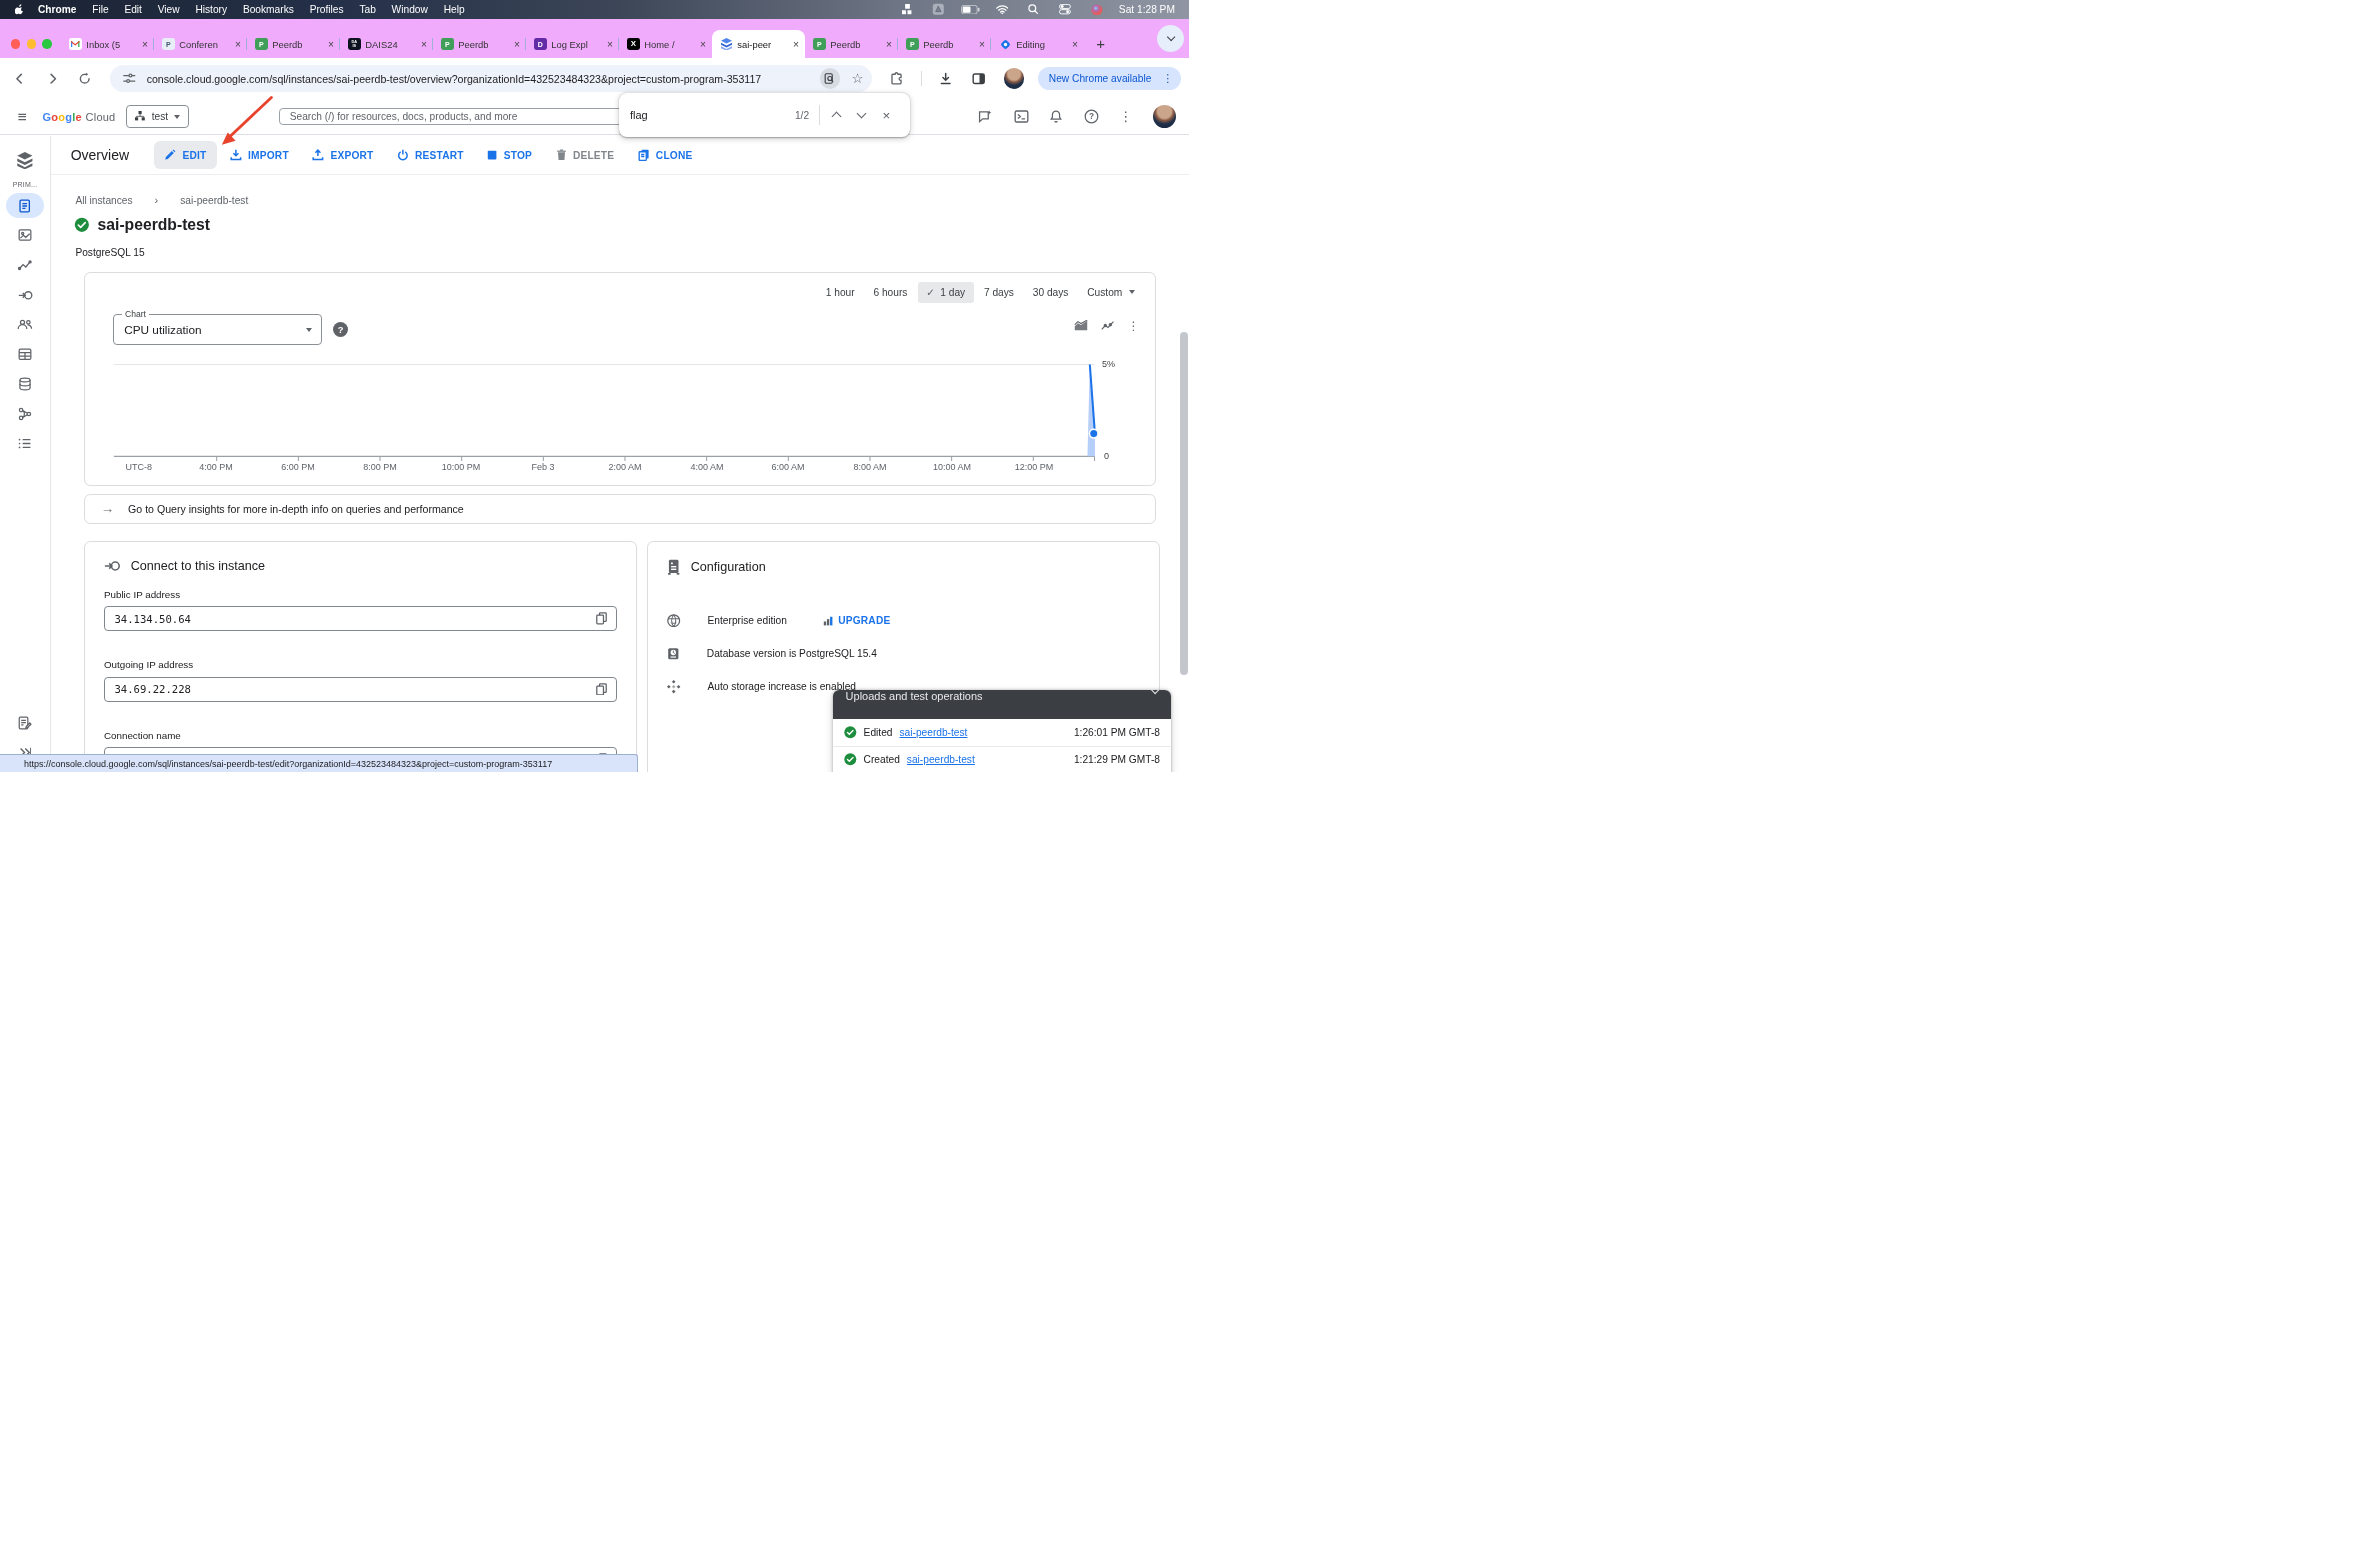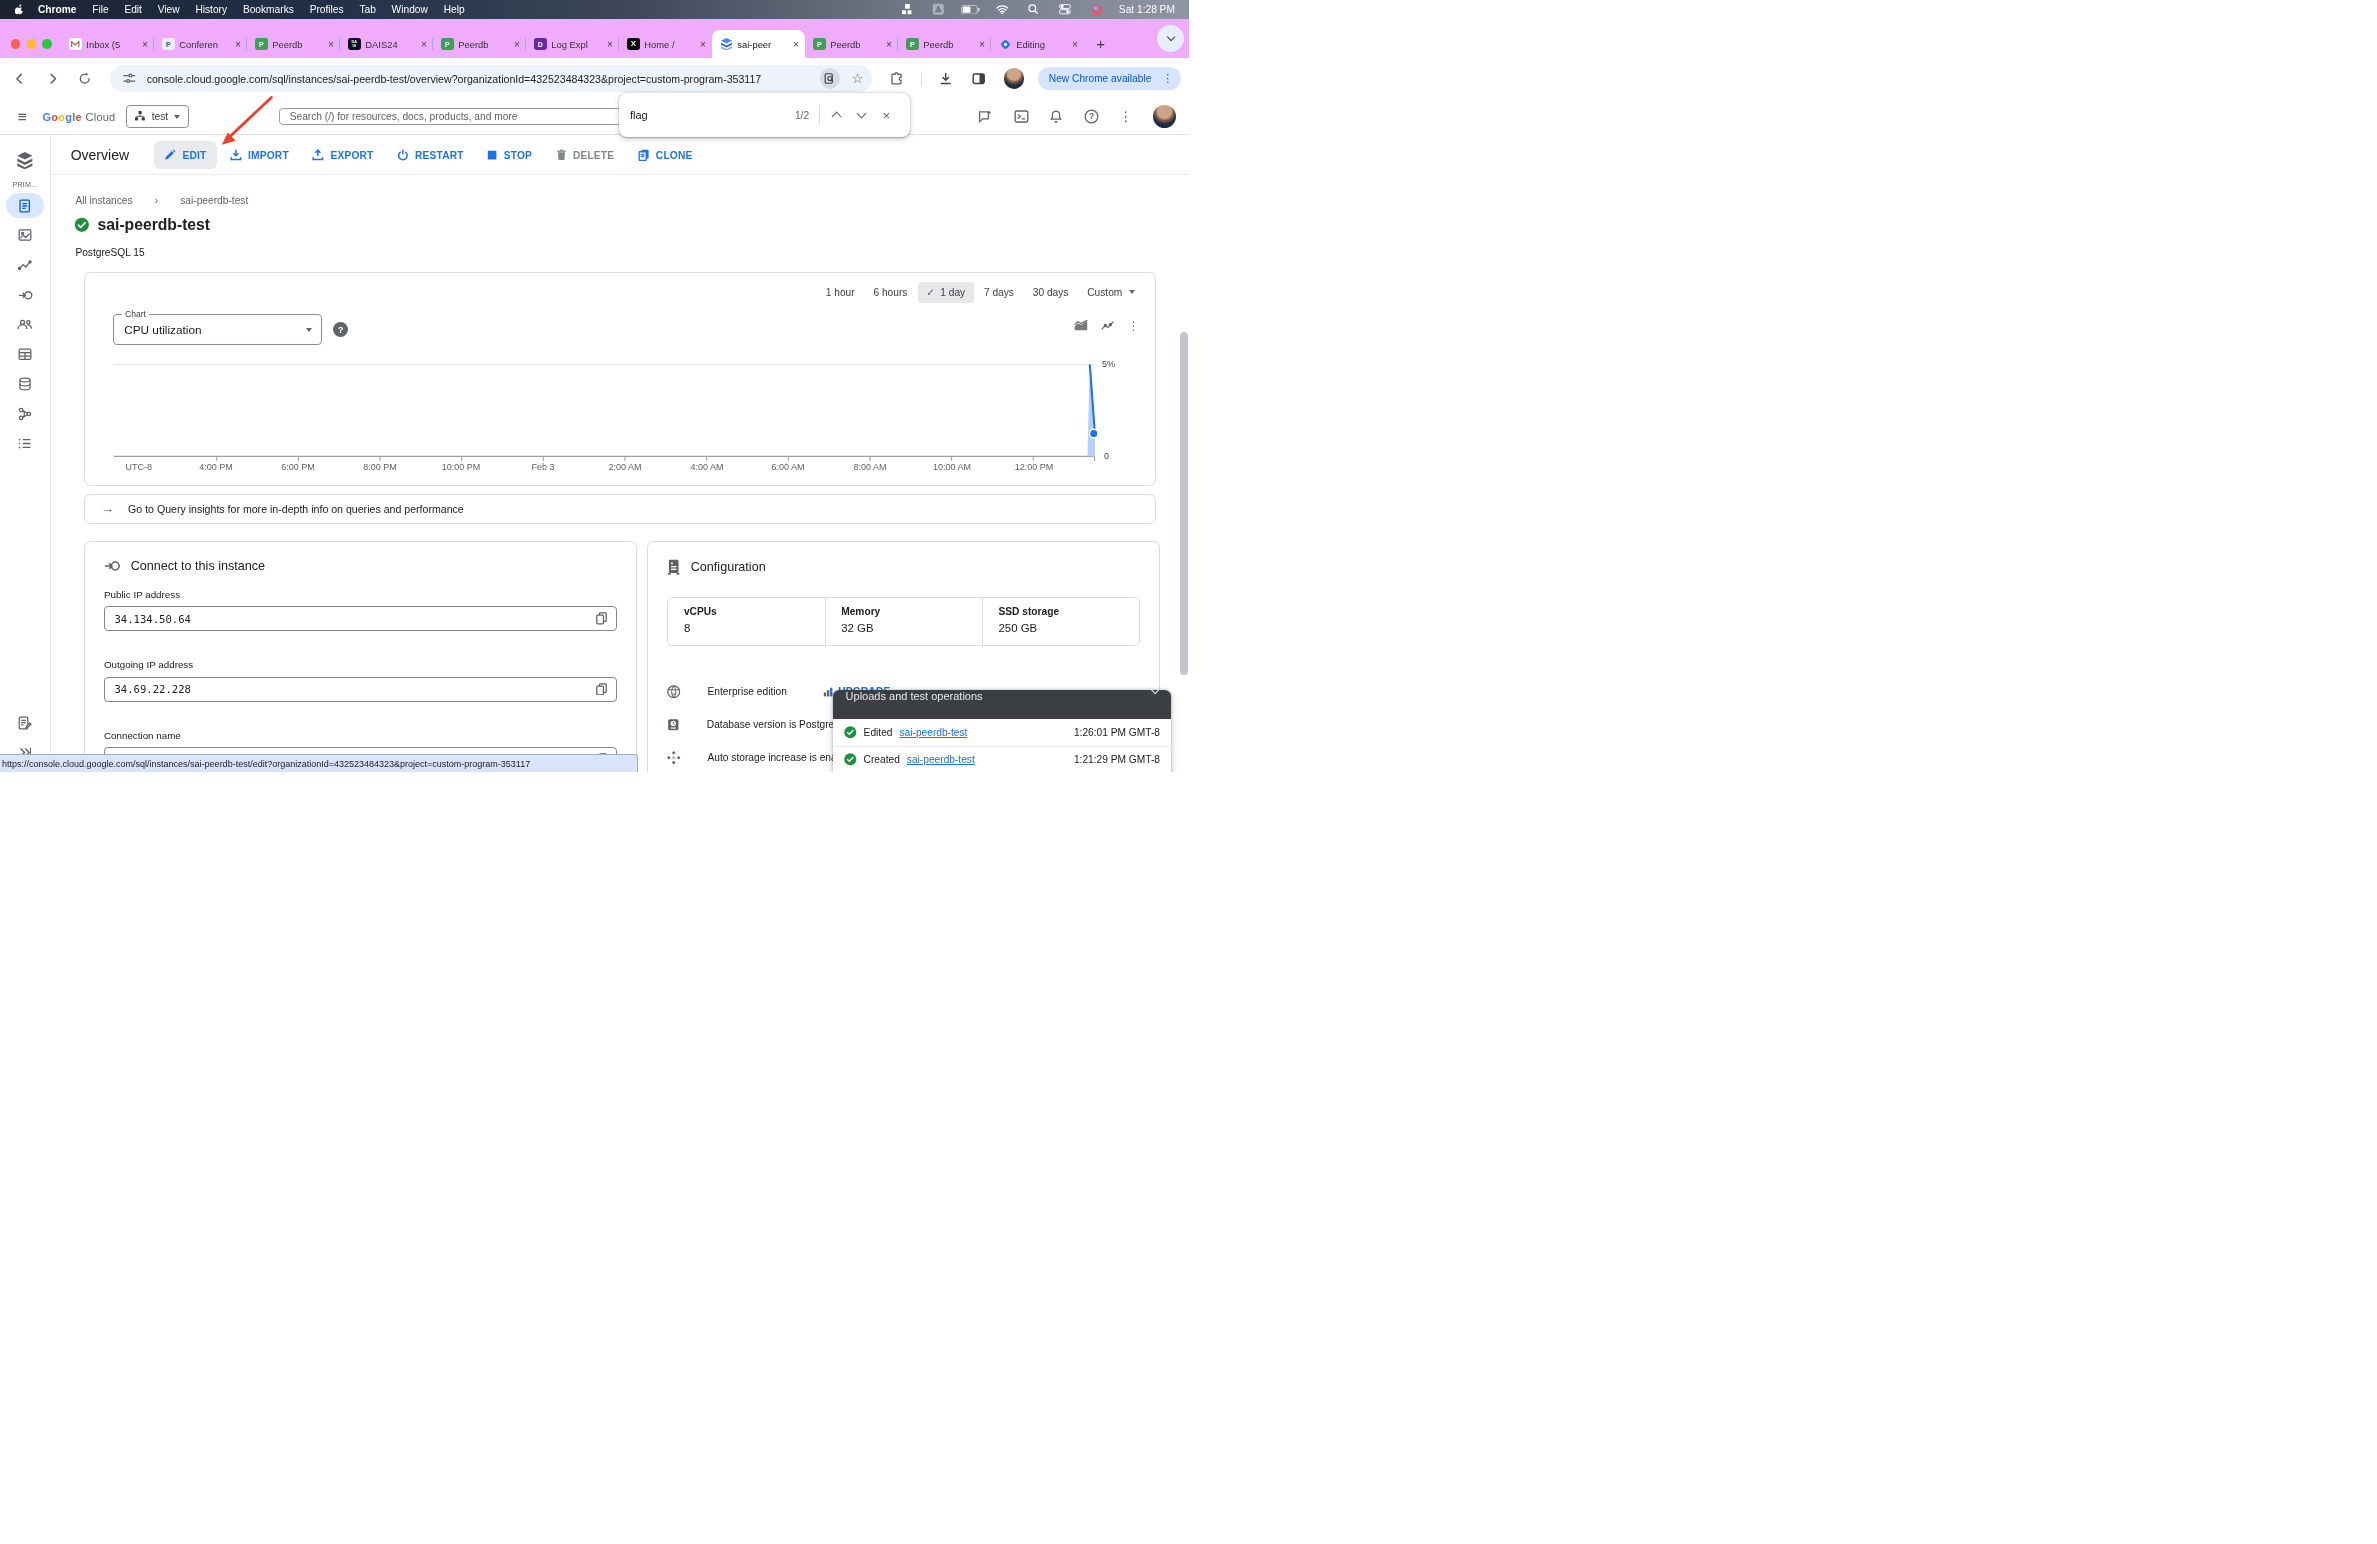--- a/index.html
+++ b/index.html
@@ -140,21 +140,21 @@
     box-shadow:0 0.8px 3.1px rgba(0,0,0,.3),0 3.1px 9.4px rgba(0,0,0,.15)}
   .notif .nhead{height:29px;background:#3b3e42;border-radius:6.3px 6.3px 0 0;color:#e8eaed;font-size:11px;
     display:flex;align-items:flex-start;padding:0 12.6px}
   .notif .nhead .chev{border-color:#e8eaed;margin-left:auto;margin-top:-3.1px}
   .nrow{height:27.5px;background:#fff;display:flex;align-items:center;gap:7px;padding:0 11px;font-size:10.2px;border-bottom:0.8px solid #e8eaed}
   .nrow a{color:#1a73e8;text-decoration:underline}
   .nrow .tm{margin-left:auto;color:#202124}
 
   
   .statusbar{position:absolute;left:0;bottom:0;height:18px;width:638px;background:#d9e4fa;border:0.8px solid #9fb0cf;border-left:none;border-bottom:none;
-    border-radius:0 3.1px 0 0;font-size:9px;color:#202124;display:flex;align-items:center;padding:0 2px;white-space:nowrap;overflow:hidden;z-index:45}
+    border-radius:0 3.1px 0 0;font-size:9px;color:#202124;display:flex;align-items:center;padding:0 24px;white-space:nowrap;overflow:hidden;z-index:45}
   .vscroll{position:absolute;right:0.8px;top:332px;width:7.9px;height:343px;background:#c3c7cc;border-radius:3.9px;z-index:30}
   .annot{position:absolute;inset:0;z-index:60;pointer-events:none}
 </style>
 </head>
 <body>
 
 <div class="menubar">
   <span class="obicon">
     <svg width="10.2" height="11.8" viewBox="0 0 13 15">
         <path fill="#fff" d="M7.1 1.6C7.7.9 8.7.4 9.5.4c.1.9-.3 1.8-.8 2.4-.6.7-1.5 1.2-2.4 1.1-.1-.9.3-1.8.8-2.3zM11.9 11c-.4.9-.6 1.3-1.1 2-.7 1-1.6 2.2-2.8 2.2-1 0-1.3-.7-2.7-.7s-1.7.7-2.7.7C1.4 15.2.5 14 0 13-1.3 10.1.2 6.4 2.3 5.5c1-.5 2-.2 2.8.2.6.3 1.4.3 2.2-.1.9-.4 2-.7 3.1 0-.9.6-1.5 1.5-1.4 2.7.1 1.4.9 2.3 2.9 2.7z" transform="scale(.85)"></path>
@@ -724,34 +724,20 @@
             <svg width="13.4" height="15.7" viewBox="0 0 15 18">
                 <rect x="2" y="1" width="11" height="15" rx="1.5" fill="#5f6368"></rect>
                 <rect x="4.5" y="4" width="2" height="2" fill="#fff"></rect>
                 <rect x="4.5" y="8" width="6" height="1.6" fill="#fff"></rect>
                 <rect x="4.5" y="11" width="6" height="1.6" fill="#fff"></rect>
                 <rect x="1" y="16" width="3" height="2" fill="#5f6368"></rect>
                 <rect x="11" y="16" width="3" height="2" fill="#5f6368"></rect>
               </svg>
             <span>Configuration</span>
           </div>
-          <div class="specbox">
-            <div class="spec">
-              <div class="sl">vCPUs</div>
-              <div class="sv">8</div>
-            </div>
-            <div class="spec">
-              <div class="sl">Memory</div>
-              <div class="sv">32 GB</div>
-            </div>
-            <div class="spec">
-              <div class="sl">SSD storage</div>
-              <div class="sv">250 GB</div>
-            </div>
-          </div>
           <div class="cfgrow first">
             <svg width="13.4" height="13.4" viewBox="0 0 17 17">
                 <circle cx="8.5" cy="8.5" r="7.5" fill="none" stroke="#5f6368" stroke-width="1.6"></circle>
                 <path d="M8.5 1a12 12 0 0 1 0 15M8.5 1a12 12 0 0 0 0 15M1.5 6h14" stroke="#5f6368" stroke-width="1.3" fill="none"></path>
                 <path d="M4 11a9 9 0 0 0 9 0z" fill="#5f6368"></path>
               </svg>
             <span>Enterprise edition</span>
             <span class="upg">
               <svg width="10.2" height="10.2" viewBox="0 0 13 13">
                   <rect x="1" y="7" width="3" height="5" fill="#5f6368"></rect>

